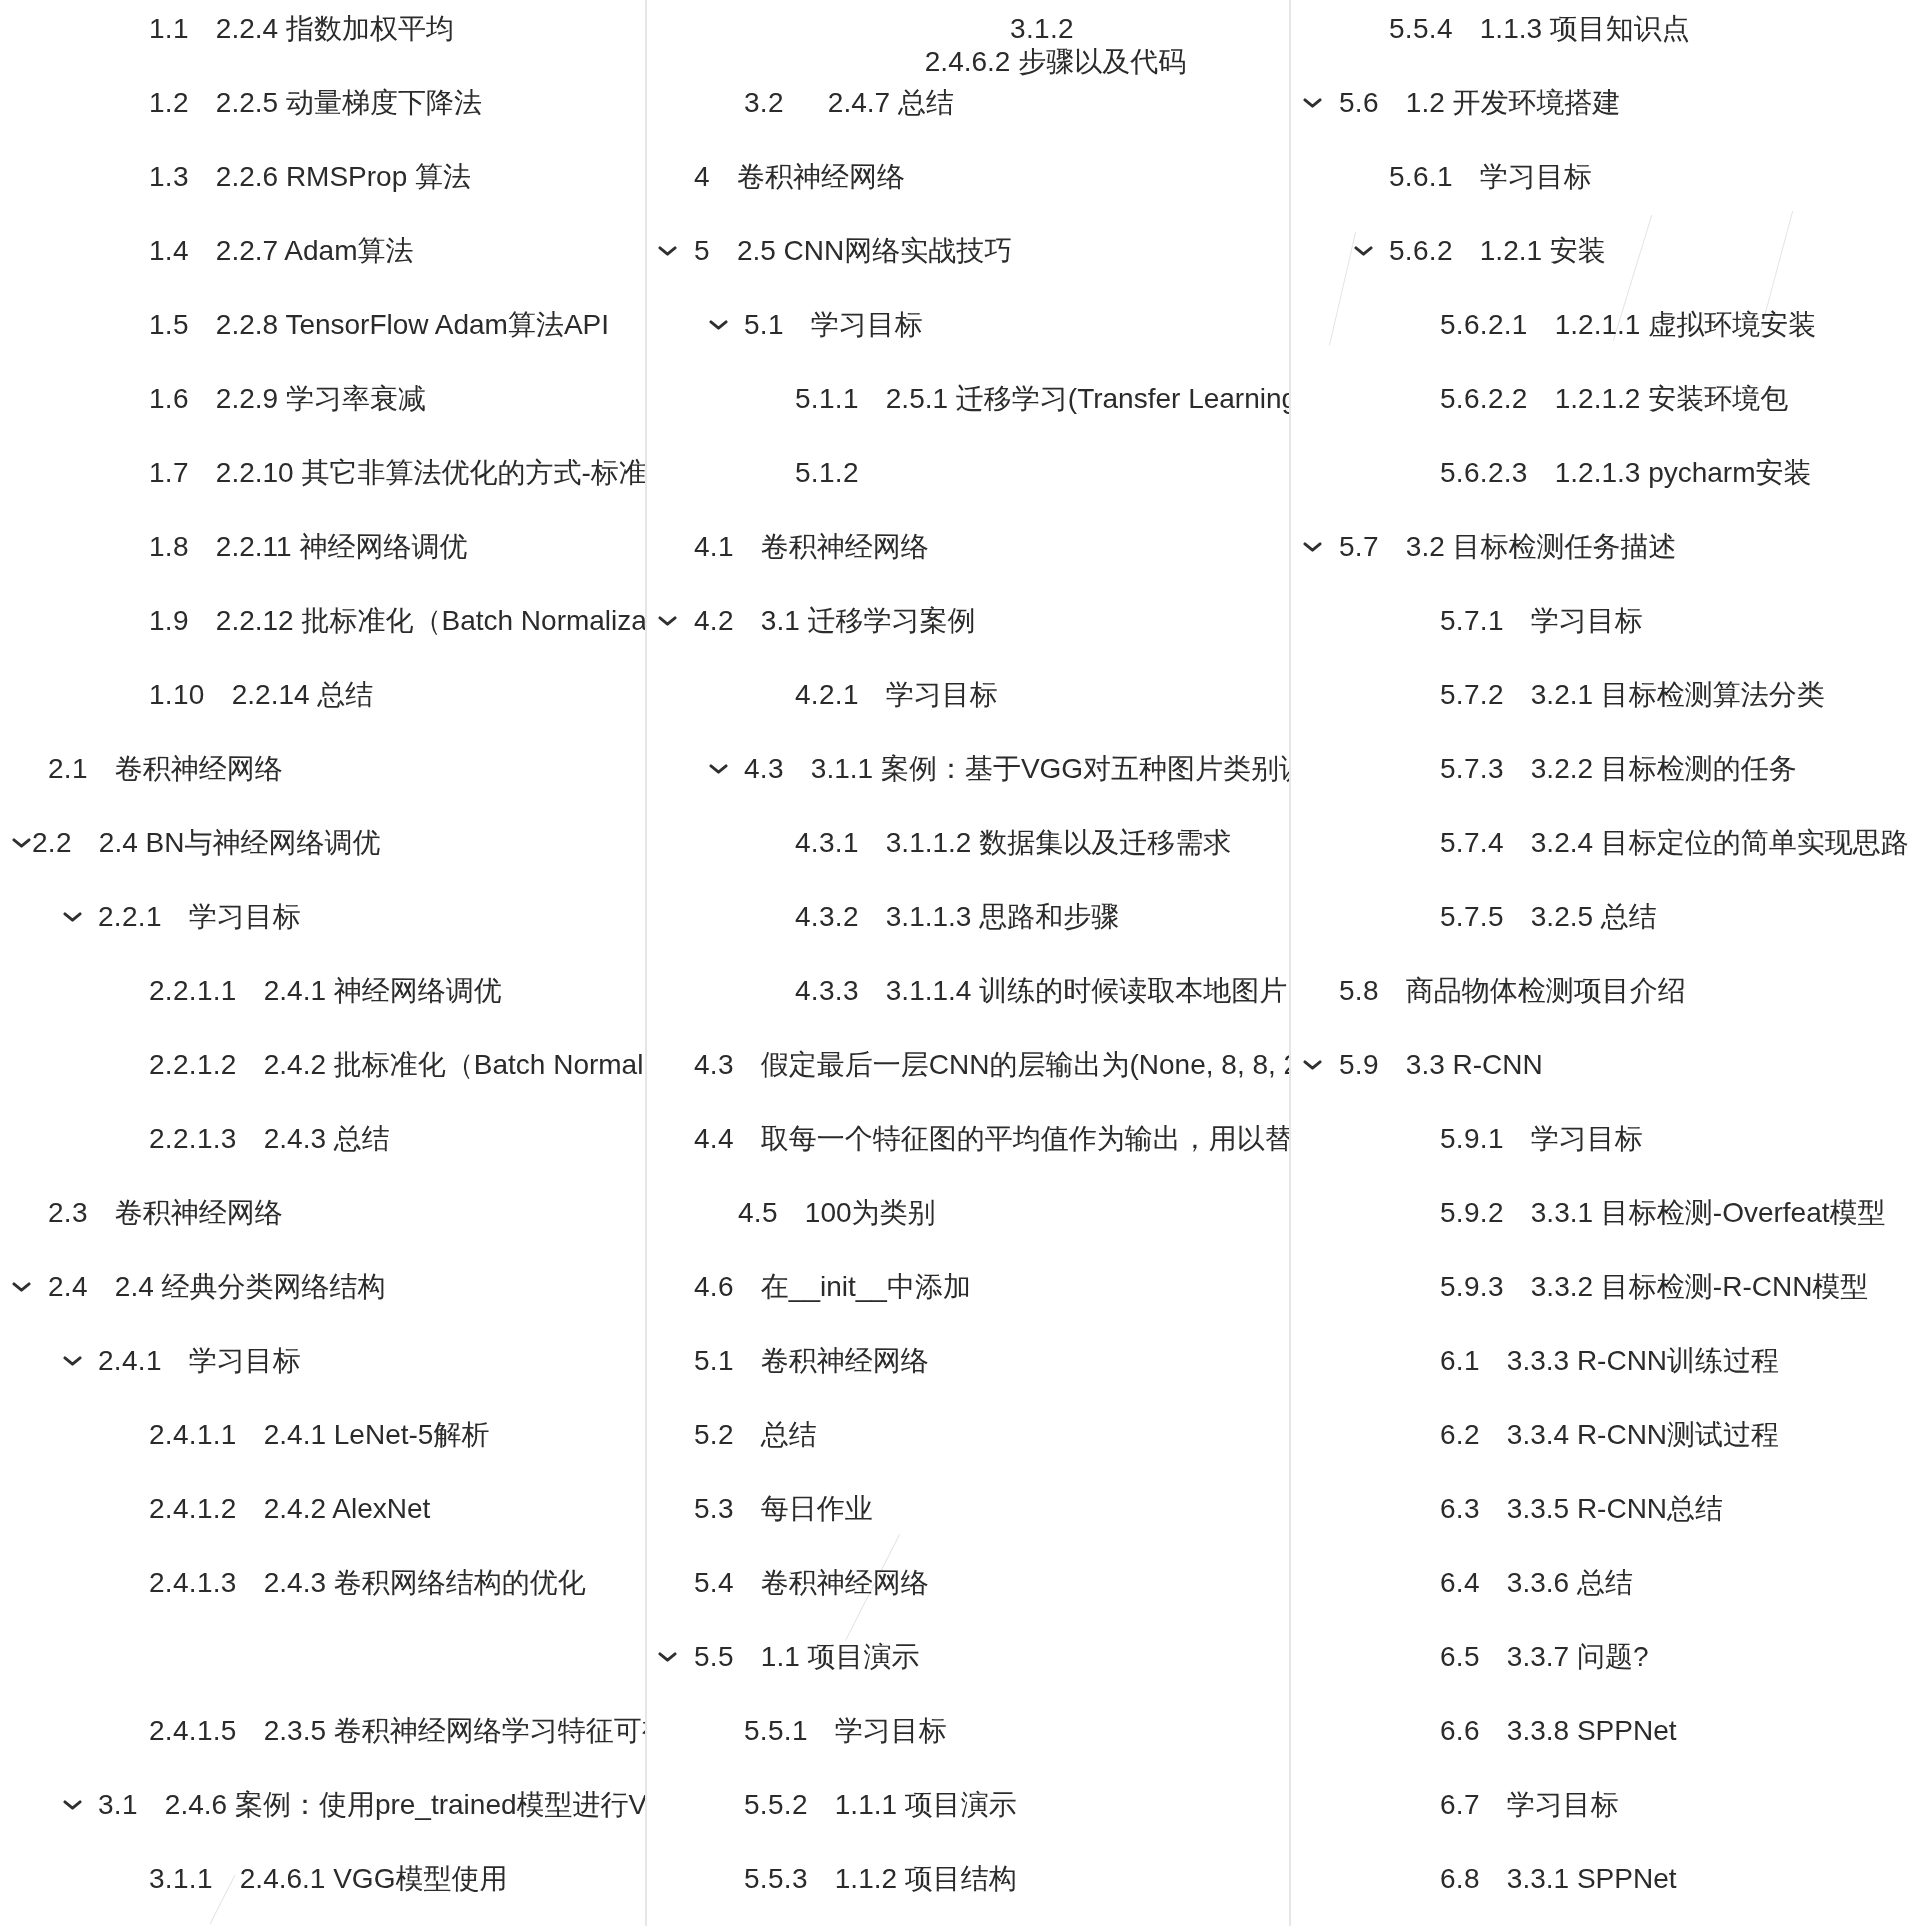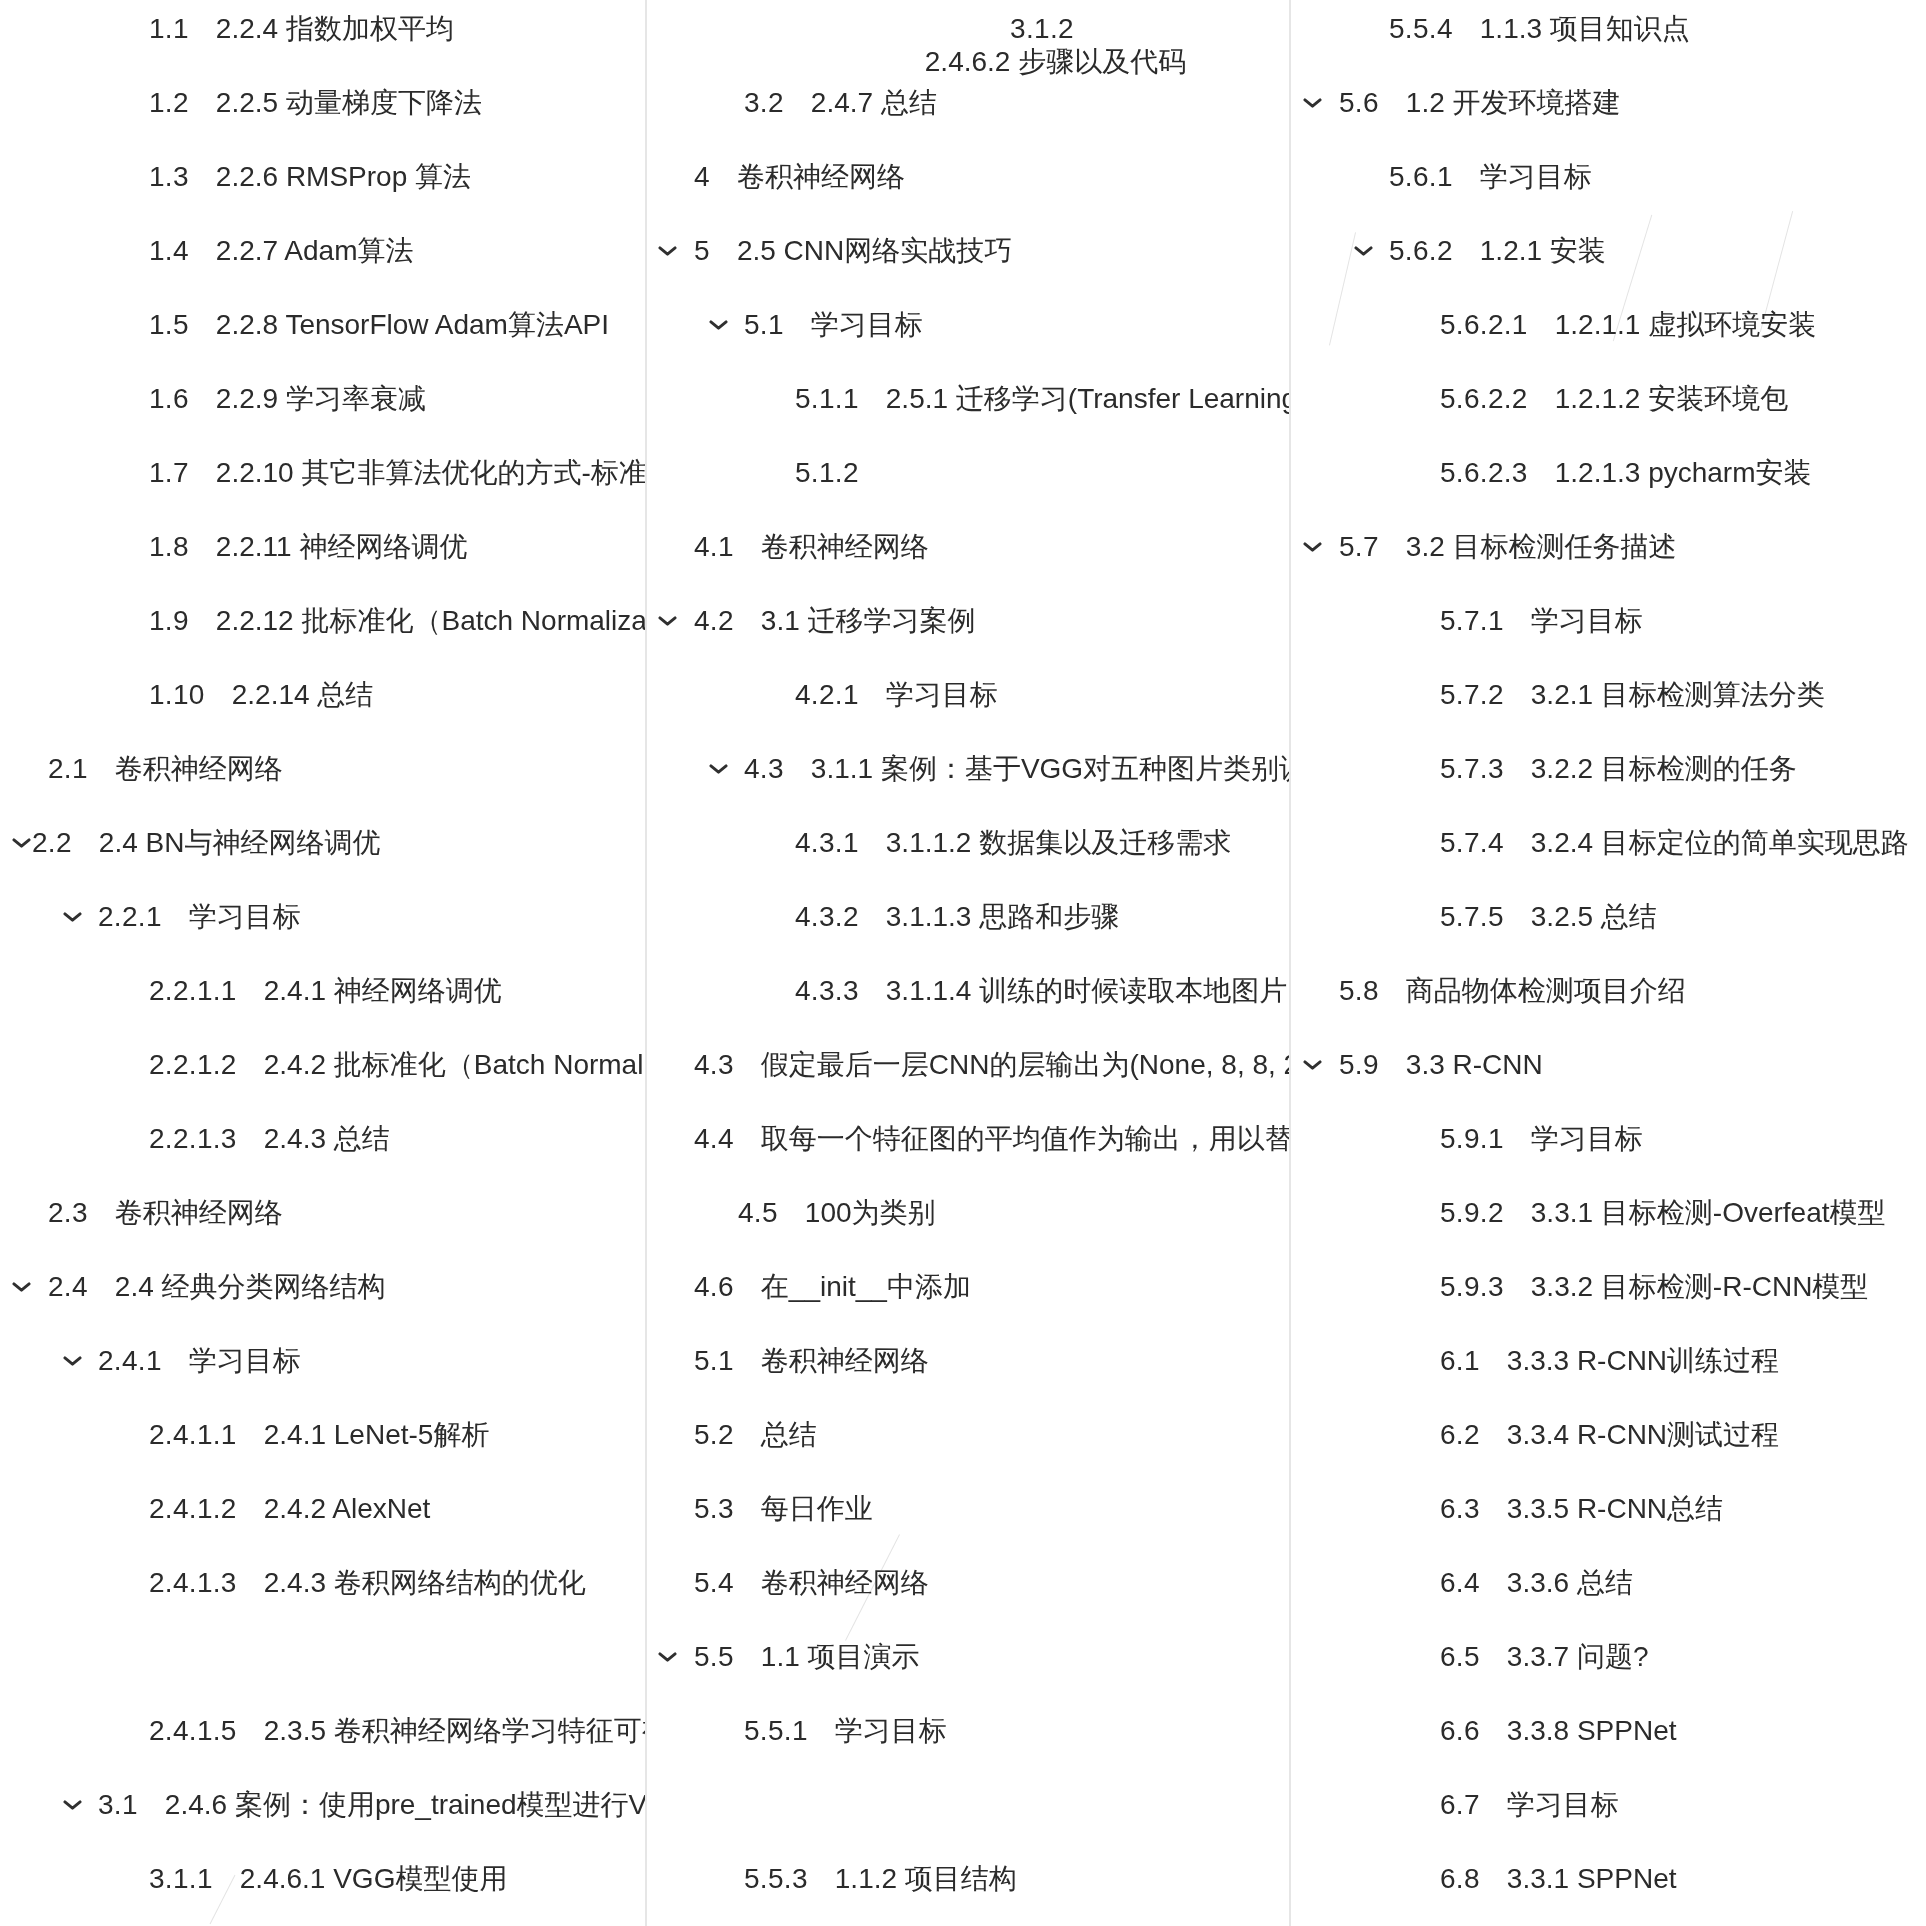--- a/index.html
+++ b/index.html
@@ -206,21 +206,21 @@
     <span class="num">3.1.1</span>
     <span class="title">2.4.6.1 VGG模型使用</span>
   </div>
     </div>
   <div class="column c1">
       <div class="toc-row" style="top: 11.6px; padding-left: 149px; flex-direction: column;">
 
     <span class="num">3.1.2</span>
     <span class="title">2.4.6.2 步骤以及代码</span>
   </div>
-      <div class="toc-row" style="top: 86px; padding-left: 98px;">
+      <div class="toc-row" style="top: 86px; padding-left: 98px; gap: 17px;">
 
     <span class="num">3.2</span>
     <span class="title">2.4.7 总结</span>
   </div>
       <div class="toc-row" style="top: 160px; padding-left: 48px;">
 
     <span class="num">4</span>
     <span class="title">卷积神经网络</span>
   </div>
       <div class="toc-row" style="top: 234px; padding-left: 48px;">
@@ -340,20 +340,25 @@
         <polyline points="3,5 15,15 27,5" fill="none" stroke="currentColor" stroke-width="4.5" stroke-linecap="round" stroke-linejoin="round"></polyline>
       </svg>
     </span>
     <span class="num">5.5</span>
     <span class="title">1.1 项目演示</span>
   </div>
       <div class="toc-row" style="top: 1714px; padding-left: 98px;">
 
     <span class="num">5.5.1</span>
     <span class="title">学习目标</span>
+  </div>
+      <div class="toc-row" style="top: 1788px; padding-left: 98px;">
+
+    <span class="num">5.5.2</span>
+    <span class="title">1.1.1 项目演示</span>
   </div>
       <div class="toc-row" style="top: 1862px; padding-left: 98px;">
 
     <span class="num">5.5.3</span>
     <span class="title">1.1.2 项目结构</span>
   </div>
     </div>
   <div class="column c2">
       <div class="toc-row" style="top: 11.6px; padding-left: 98px;">
 

